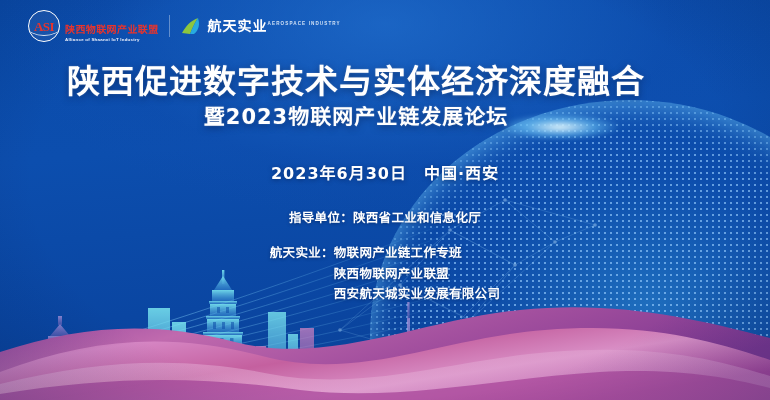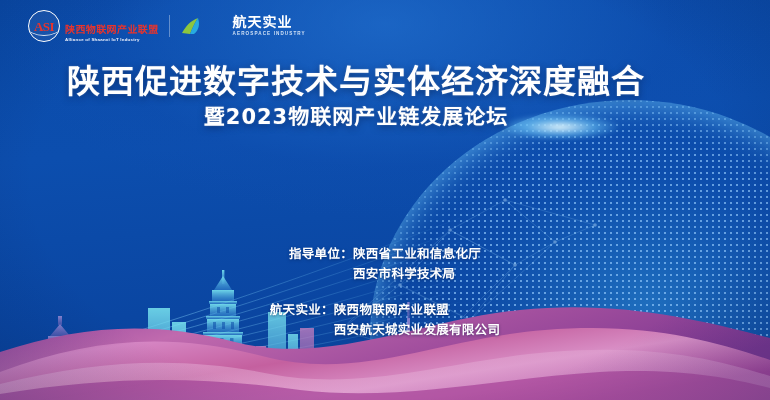--- a/index.html
+++ b/index.html
@@ -94,21 +94,21 @@
   .asi-cn{
     font-size:10px;font-weight:700;color:#e8342c;letter-spacing:.4px;white-space:nowrap;
   }
   .asi-en{
     font-size:4.4px;font-weight:700;color:#f0f4ff;letter-spacing:.25px;white-space:nowrap;
     margin-top:2.5px;
   }
   .logo-div{width:1px;height:22px;background:rgba(255,255,255,.35);}
   .logo-aero{display:flex;align-items:center;gap:6px;}
   .aero-mark{width:22px;height:20px;flex:none;}
-  .aero-words{display:flex;flex-direction:column;line-height:1;margin-left:25px;}
+  .aero-words{display:flex;flex-direction:row;line-height:1;}
   .aero-cn{
     font-size:14px;font-weight:700;color:#ffffff;letter-spacing:1px;white-space:nowrap;
   }
   .aero-en{
     font-size:4.6px;font-weight:700;color:#cfe0f5;letter-spacing:1.1px;
     white-space:nowrap;margin-top:3px;
   }
 
   .title-block{
     position:absolute;left:0;top:62px;width:712px;text-align:center;
@@ -124,21 +124,21 @@
 
   .date-line{
     position:absolute;left:0;top:160px;width:770px;text-align:center;
     color:#ffffff;font-size:16px;font-weight:700;letter-spacing:1px;
     font-family:"DejaVu Sans","Liberation Sans",sans-serif;
     text-shadow:0 1px 4px rgba(0,24,70,.5);
   }
 
   .orgs{
     position:absolute;left:0;top:208px;width:770px;
-    display:flex;flex-direction:column;align-items:center;gap:15px;margin-top:36px;
+    display:flex;flex-direction:column;align-items:center;gap:15px;
   }
   .org-group{display:flex;align-items:flex-start;}
   .org-label{
     color:#ffffff;font-size:12.5px;font-weight:700;white-space:nowrap;
     font-family:"DejaVu Sans","Liberation Sans",sans-serif;
     line-height:1.62;letter-spacing:.3px;
     text-shadow:0 1px 3px rgba(0,24,70,.5);
   }
   .org-values{display:flex;flex-direction:column;}
   .org-value{
@@ -381,34 +381,35 @@
           <span class="aero-en">AEROSPACE INDUSTRY</span>
         </div>
       </div>
     </div>
 
     <div class="title-block">
       <div class="title-line1">陕西促进数字技术与实体经济深度融合</div>
       <div class="title-line2">暨2023物联网产业链发展论坛</div>
     </div>
 
+    <div class="date-line">2023年6月30日　中国·西安</div>
 
     <div class="orgs">
 
       <div class="org-group">
         <span class="org-label">指导单位：</span>
         <span class="org-values">
           <span class="org-value">陕西省工业和信息化厅</span>
-          <span class="org-value">西安市科学技术局</span>
         </span>
       </div>
 
       <div class="org-group">
         <span class="org-label">航天实业：</span>
         <span class="org-values">
+          <span class="org-value">物联网产业链工作专班</span>
           <span class="org-value">陕西物联网产业联盟</span>
           <span class="org-value">西安航天城实业发展有限公司</span>
         </span>
       </div>
 
     </div>
 
   </div>
 </div>
 

